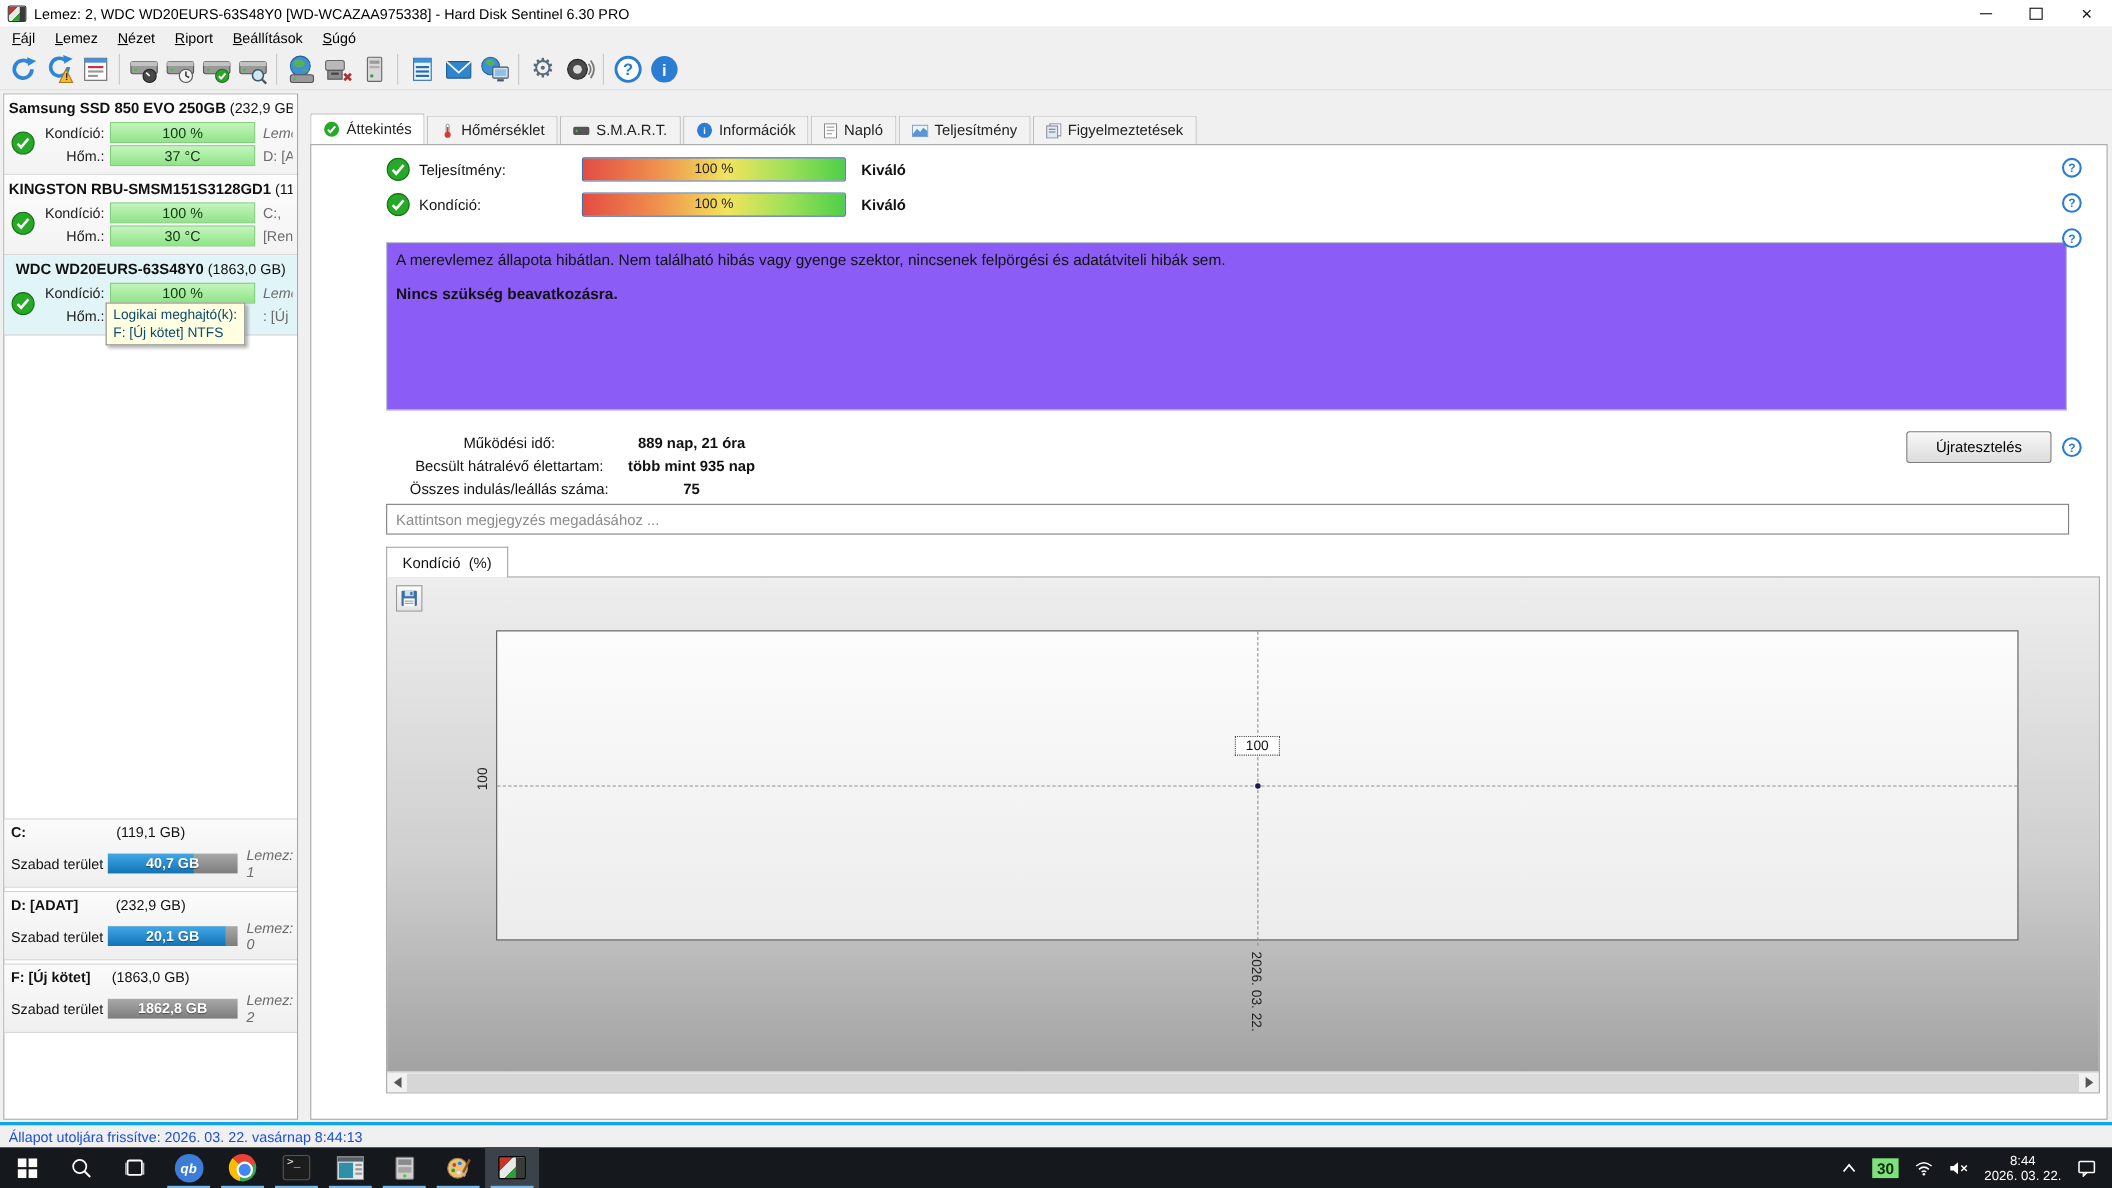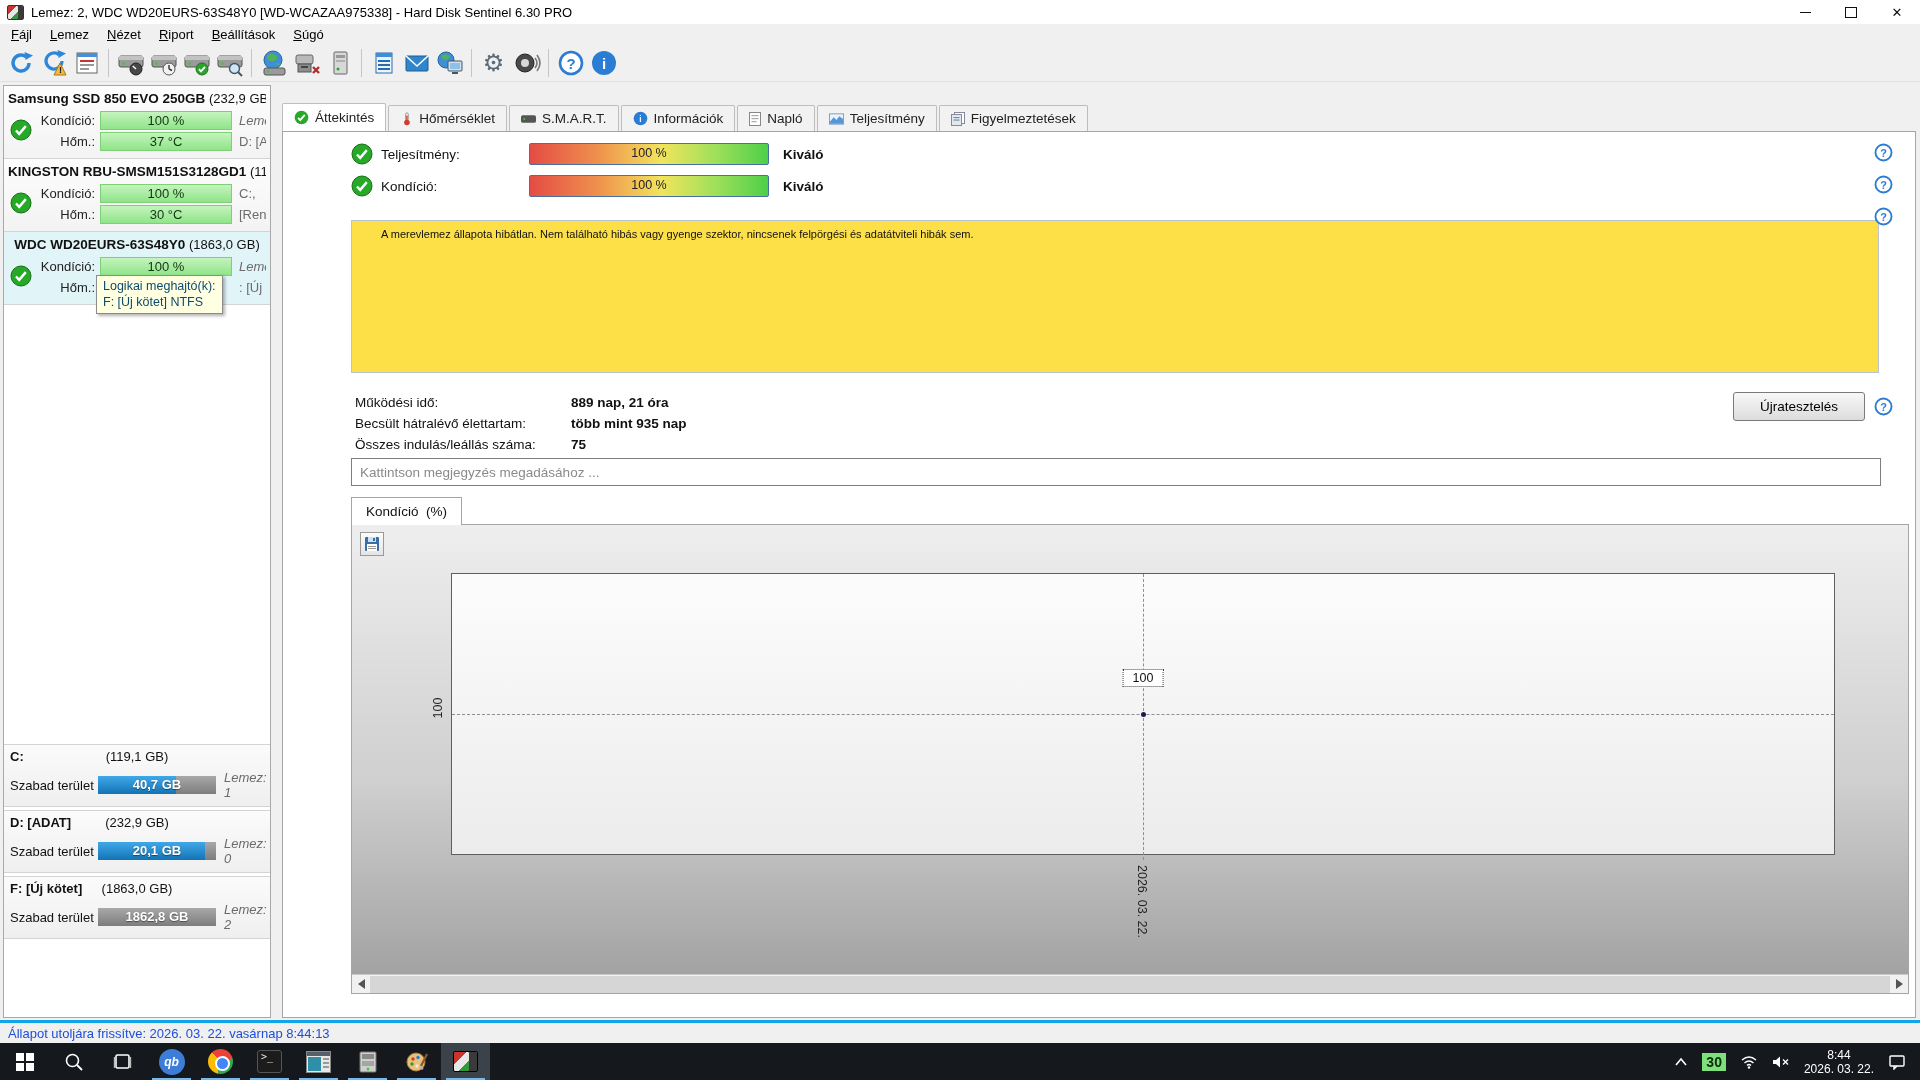--- a/index.html
+++ b/index.html
@@ -74,26 +74,26 @@
   .content { position:absolute; left:0; top:28px; right:0; bottom:0; background:#fff; border:1px solid #a5a5a5; }
 
   .ovrow { position:absolute; left:68px; display:flex; align-items:center; height:24px; }
   .ovlabel { width:148px; font-size:13.5px; }
   .gradbar { position:relative; width:240px; height:22px; border:1px solid #4a6fa5; border-radius:2px;
              background:linear-gradient(90deg,#e44c44 0%,#ef8f4d 28%,#f2e45c 55%,#9fe05a 78%,#4ecf49 100%); }
   .gradbar span { position:absolute; left:0; right:0; top:2px; text-align:center; font-size:12.5px; color:#222; }
   .ovrating { margin-left:14px; font-weight:bold; font-size:13.5px; }
   .helpicon { position:absolute; right:22px; width:19px; height:19px; }
 
-  .statusbox { position:absolute; left:68px; top:88px; width:1528px; height:153px; background:#fde047;
-               border:1px solid #b9c4cf; padding:7px 29px; font-size:11px; color:#111; }
+  .statusbox { position:absolute; left:68px; top:88px; width:1528px; height:153px; background:#8b5cf6;
+               border:1px solid #b9c4cf; padding:7px 8px; font-size:14px; color:#111; }
   .statusbox .bold2 { font-weight:bold; margin-top:15px; }
 
   .stats { position:absolute; left:72px; top:260px; }
-  .statrow { display:grid; grid-template-columns:216px auto; height:21px; align-items:center; font-size:13.5px; }
+  .statrow { display:grid; grid-template-columns:216px auto; height:21px; align-items:center; font-size:13.5px;text-align:center; }
   .statval { font-weight:bold; }
   .retest-btn { position:absolute; right:50px; top:260px; width:132px; height:29px;
                 background:linear-gradient(#f8f8f8,#dcdcdc); border:1px solid #7a7a7a; border-radius:3px;
                 font-size:13.5px; font-family:"Liberation Sans",sans-serif; }
   .comment { position:absolute; left:68px; top:326px; width:1530px; height:28px; border:1px solid #7f7f7f;
              font-size:13.5px; padding:0 8px; color:#333; font-family:"Liberation Sans",sans-serif; }
   .comment::placeholder { color:#8a8a8a; }
 
   .charttab { position:absolute; left:68px; top:365px; height:28px; padding:0 14px; background:#fff;
               border:1px solid #a5a5a5; border-bottom:none; display:flex; align-items:center;
@@ -505,20 +505,21 @@
       </div>
       <div class="helpicon" style="top:43px;">
         <svg width="19" height="19" viewBox="0 0 26 26">
             <circle cx="13" cy="13" r="11" fill="#fff" stroke="#2b7cd3" stroke-width="2.6"></circle>
             <text x="13" y="18.5" text-anchor="middle" font-size="15" font-weight="bold" fill="#2b7cd3">?</text>
           </svg>
       </div>
 
       <div class="statusbox">
         <div>A merevlemez állapota hibátlan. Nem található hibás vagy gyenge szektor, nincsenek felpörgési és adatátviteli hibák sem.</div>
+        <div class="bold2">Nincs szükség beavatkozásra.</div>
       </div>
       <div class="helpicon" style="top:75px;">
         <svg width="19" height="19" viewBox="0 0 26 26">
             <circle cx="13" cy="13" r="11" fill="#fff" stroke="#2b7cd3" stroke-width="2.6"></circle>
             <text x="13" y="18.5" text-anchor="middle" font-size="15" font-weight="bold" fill="#2b7cd3">?</text>
           </svg>
       </div>
 
       <div class="stats">
         <div class="statrow">

